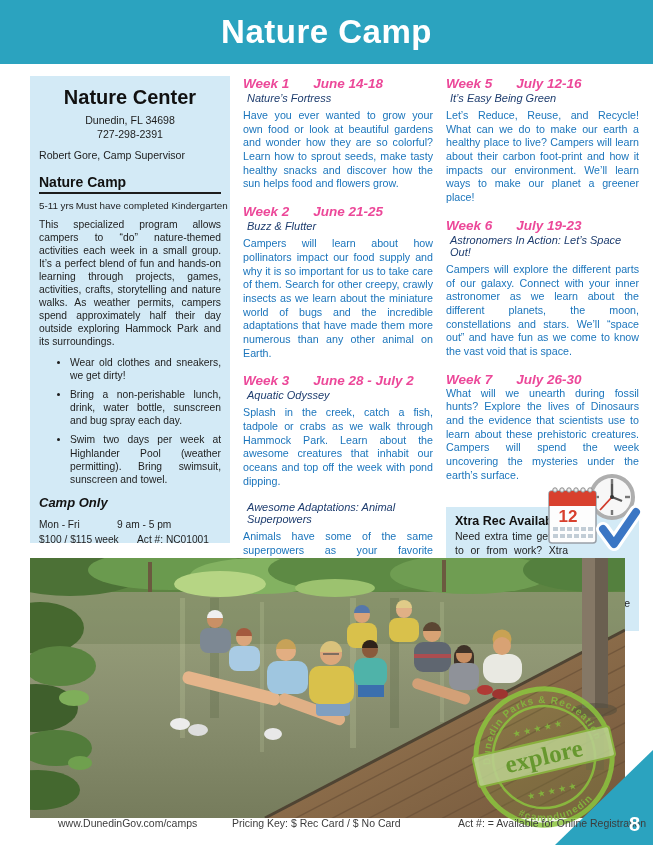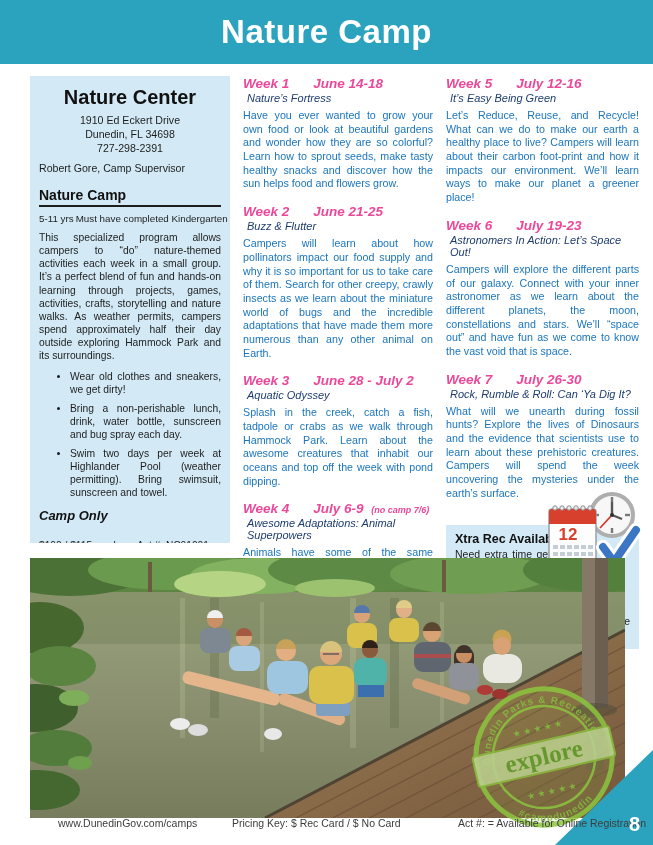--- a/index.html
+++ b/index.html
@@ -19,21 +19,21 @@
   
   .info-box { background:#d3eaf6; height:467px; padding:8px 9px; font-size:10.3px; color:#1d1d1d; overflow:hidden; }
   .nc-title { text-align:center; font-size:20px; font-weight:bold; margin:2px 0 5px; color:#111; }
   .addr { text-align:center; line-height:1.3; font-size:10.6px; }
   .supervisor { margin-top:7px; font-size:10.6px; }
   .nc-heading { font-size:14px; font-weight:bold; border-bottom:2px solid #1d1d1d; margin-top:13px; padding-bottom:2px; color:#111; }
   .ages { display:flex; gap:2px; font-size:9.8px; margin:6px 0 7px; white-space:nowrap; }
   .desc { text-align:justify; line-height:1.27; }
   .bullets { margin:8px 0 2px 14px; }
   .bullets li { margin-bottom:6px; text-align:justify; line-height:1.27;margin-left:17px; }
-  .subhead { font-style:italic; font-weight:bold; font-size:13px; margin:9px 0 15px; color:#111; }
+  .subhead { font-style:italic; font-weight:bold; font-size:13px; margin:9px 0 7px; color:#111; }
   .sched-row { display:flex; font-size:10.2px; line-height:1.5; }
   .sched-row .c1 { width:78px; flex:none; }
 
   
   .week { margin-bottom:13px; }
   .week-head { color:#ec4899; font-weight:bold; font-style:italic; font-size:13.5px; display:flex; align-items:flex-end; }
   .week-head .wk-dates { margin-left:24px; }
   .week-note { font-size:9px; margin-left:4px; font-weight:bold; }
   .week-sub { color:#1d3c6e; font-style:italic; font-size:11px; margin:1px 4px 5px; }
   .week-body { color:#1b75bc; font-size:10.7px; line-height:1.28; text-align:justify; }
@@ -67,40 +67,43 @@
 
   <div class="header">
     <div class="title">Nature Camp</div>
   </div>
 
   <div class="content">
 
     <div class="col-left">
       <div class="info-box">
         <div class="nc-title">Nature Center</div>
-        <div class="addr">1910 Ed Eckert Drive</div>
         <div class="addr">Dunedin, FL 34698</div>
         <div class="addr">727-298-2391</div>
         <div class="supervisor">Robert Gore, Camp Supervisor</div>
 
         <div class="nc-heading">Nature Camp</div>
         <div class="ages">
           <span>5-11 yrs</span>
           <span>Must have completed Kindergarten</span>
         </div>
         <div class="desc">This specialized program allows campers to “do” nature-themed activities each week in a small group. It’s a perfect blend of fun and hands-on learning through projects, games, activities, crafts, storytelling and nature walks. As weather permits, campers spend approximately half their day outside exploring Hammock Park and its surroundings.</div>
 
         <ul class="bullets">
           <li>Wear old clothes and sneakers, we get dirty!</li>
           <li>Bring a non-perishable lunch, drink, water bottle, sunscreen and bug spray each day.</li>
           <li>Swim two days per week at Highlander Pool (weather permitting). Bring swimsuit, sunscreen and towel.</li>
         </ul>
 
         <div class="subhead">Camp Only</div>
         <div class="sched-row">
+          <span class="c1">Mon - Fri</span>
+          <span>9 am - 5 pm</span>
+        </div>
+        <div class="sched-row">
           <span class="c1" style="width:98px;">$100 / $115 week</span>
           <span>Act #: NC01001</span>
         </div>
 
       </div>
     </div>
 
     <div class="col-mid">
 
       <div class="week">
@@ -124,24 +127,20 @@
       <div class="week">
         <div class="week-head">
           <span>Week 3</span>
           <span class="wk-dates"><span>June 28 - July 2</span><span class="week-note"></span></span>
         </div>
         <div class="week-sub">Aquatic Odyssey</div>
         <div class="week-body">Splash in the creek, catch a fish, tadpole or crabs as we walk through Hammock Park. Learn about the awesome creatures that inhabit our oceans and top off the week with pond dipping.</div>
       </div>
 
       <div class="week">
-        <div class="week-head">
-          <span>Week 4</span>
-          <span class="wk-dates"><span>July 6-9</span> <span class="week-note">(no camp 7/6)</span></span>
-        </div>
         <div class="week-sub">Awesome Adaptations: Animal Superpowers</div>
         <div class="week-body">Animals have some of the same superpowers as your favorite superheroes. The bat has night vision, the dolphin can talk to his friends and the cheetah can run at amazing speeds. How did animals gain these awesome superpowers and do we have some superpowers of our own?</div>
       </div>
     </div>
 
     <div class="col-right">
 
       <div class="week">
         <div class="week-head">
           <span>Week 5</span>
@@ -158,21 +157,20 @@
         </div>
         <div class="week-sub">Astronomers In Action: Let’s Space Out!</div>
         <div class="week-body">Campers will explore the different parts of our galaxy. Connect with your inner astronomer as we learn about the different planets, the moon, constellations and stars. We’ll “space out” and have fun as we come to know the vast void that is space.</div>
       </div>
 
       <div class="week">
         <div class="week-head">
           <span>Week 7</span>
           <span class="wk-dates"><span>July 26-30</span><span class="week-note"></span></span>
         </div>
-        <div class="week-sub">Rock, Rumble &amp; Roll: Can ‘Ya Dig It?</div>
         <div class="week-body">What will we unearth during fossil hunts? Explore the lives of Dinosaurs and the evidence that scientists use to learn about these prehistoric creatures. Campers will spend the week uncovering the mysteries under the earth’s surface.</div>
       </div>
 
       <div class="xtra-box">
 
         <svg class="xtra-icon" viewBox="0 0 95 92" aria-hidden="true">
 
           <g>
             <circle cx="66" cy="24" r="21" fill="#f7f7f7" stroke="#aeaeae" stroke-width="4"></circle>
             <rect x="64.8" y="6" width="2.4" height="5" fill="#777"></rect>

